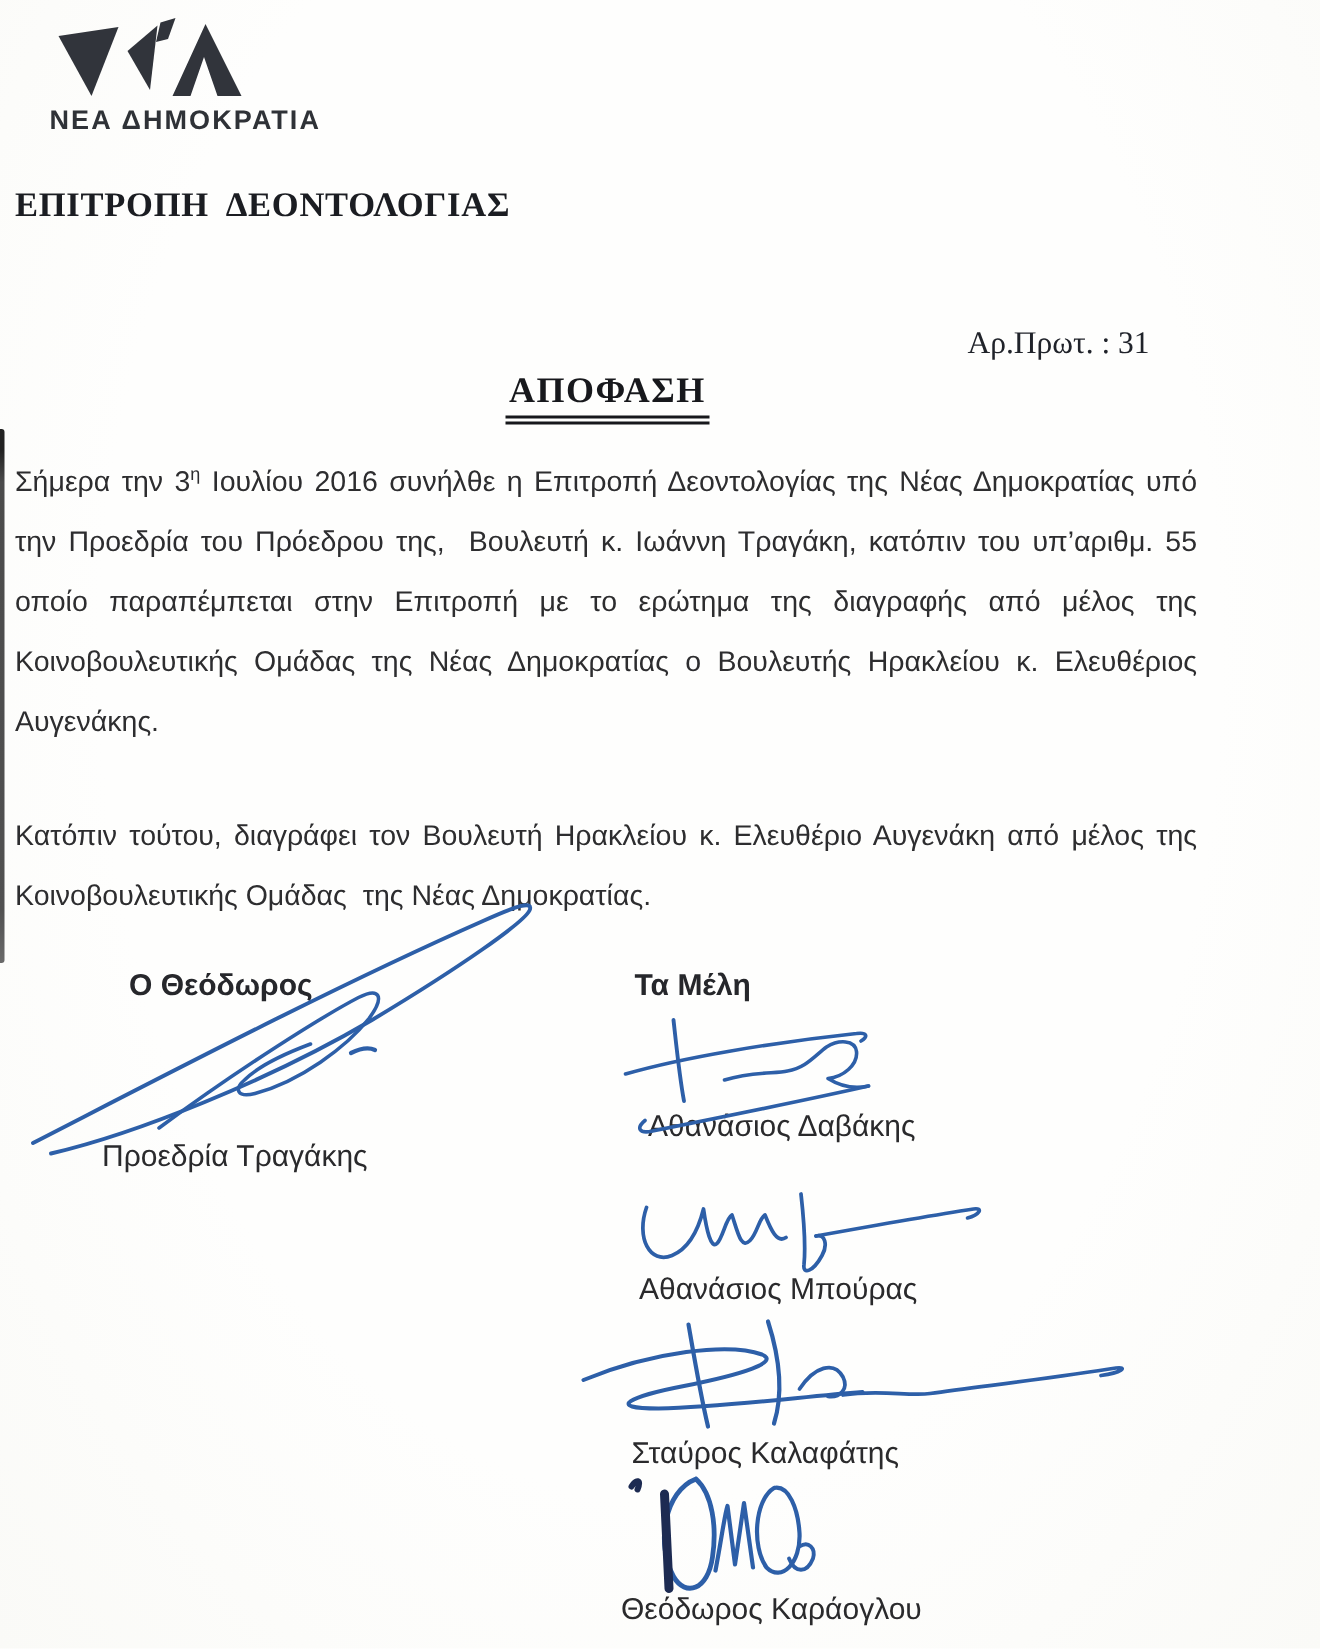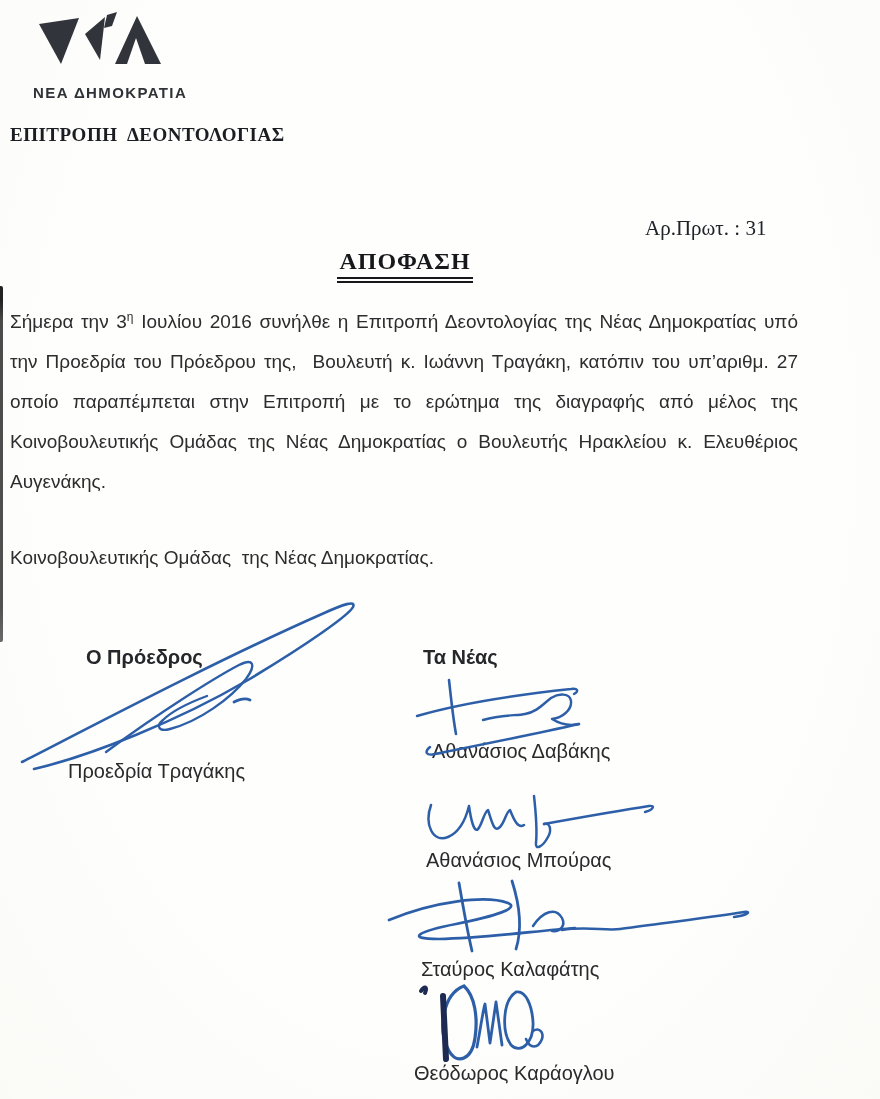--- a/index.html
+++ b/index.html
@@ -9,29 +9,29 @@
     background:
       radial-gradient(ellipse at 50% 40%, #fefefd 60%, #fafaf7 100%);
     overflow:hidden;
     font-family:"Liberation Sans", sans-serif;
     color:#2e2e30;
   }
   
   .logo-block{position:absolute;left:33px;top:12px;width:150px;}
   .logo-mark{display:block;}
   .party-name{
-    margin-top:16px;
-    font-size:15px;font-weight:bold;letter-spacing:1.4px;
+    margin-top:2px;
+    font-size:18px;font-weight:bold;letter-spacing:1.4px;
     color:#2f3237;white-space:pre;
   }
   
   .committee{
     position:absolute;left:10px;top:124px;
     font-family:"Liberation Serif", serif;
-    font-size:19px;font-weight:bold;letter-spacing:0.5px;
+    font-size:23px;font-weight:bold;letter-spacing:0.5px;
     color:#1b1d22;white-space:pre;
   }
   .protocol{
     position:absolute;left:645px;top:216px;
     font-family:"Liberation Serif", serif;
     font-size:21px;color:#20232a;white-space:pre;
   }
   .decision-title-wrap{
     position:absolute;left:10px;top:248px;width:790px;
     text-align:center;
@@ -107,41 +107,42 @@
   <div class="committee">ΕΠΙΤΡΟΠΗ  ΔΕΟΝΤΟΛΟΓΙΑΣ</div>
 
   <div class="protocol">Αρ.Πρωτ. : 31</div>
 
   <div class="decision-title-wrap">
     <span class="decision-title">ΑΠΟΦΑΣΗ</span>
   </div>
 
   <div class="paragraph p1">
     <div class="p-line"><span>Σήμερα την 3</span><sup>η</sup><span> Ιουλίου 2016 συνήλθε η Επιτροπή Δεοντολογίας της Νέας Δημοκρατίας υπό</span></div>
-    <div class="p-line">την Προεδρία του Πρόεδρου της,  Βουλευτή κ. Ιωάννη Τραγάκη, κατόπιν του υπ’αριθμ. 27</div>
+    <div class="p-line">την Προεδρία του Πρόεδρου της,  Βουλευτή κ. Ιωάννη Τραγάκη, κατόπιν του υπ’αριθμ. 55</div>
     <div class="p-line">οποίο παραπέμπεται στην Επιτροπή με το ερώτημα της διαγραφής από μέλος της</div>
     <div class="p-line">Κοινοβουλευτικής Ομάδας της Νέας Δημοκρατίας ο Βουλευτής Ηρακλείου κ. Ελευθέριος</div>
     <div class="p-line last">Αυγενάκης.</div>
   </div>
 
   <div class="paragraph p2">
+    <div class="p-line">Κατόπιν τούτου, διαγράφει τον Βουλευτή Ηρακλείου κ. Ελευθέριο Αυγενάκη από μέλος της</div>
     <div class="p-line last">Κοινοβουλευτικής Ομάδας  της Νέας Δημοκρατίας.</div>
   </div>
 
-  <div class="sig-label president-label">Ο Πρόεδρος</div>
+  <div class="sig-label president-label">Ο Θεόδωρος</div>
 
   <svg class="sig sig1" width="352" height="180" viewBox="0 0 352 180" aria-hidden="true">
     <path d="M 12,168 C 90,128 212,64 312,20 C 334,10 346,6 343,13 C 339,21 298,50 238,86 C 168,127 80,162 24,175" stroke="#2d5fa8" stroke-width="2.6"></path>
     <path d="M 96,158 C 150,118 206,83 229,71 C 243,64 247,70 236,85 C 221,104 190,127 160,135 C 148,138 146,132 153,126 C 163,116 181,108 197,102" stroke="#2d5fa8" stroke-width="2.4"></path>
     <path d="M 224,108 C 230,105 236,104 240,106" stroke="#2d5fa8" stroke-width="2.8"></path>
   </svg>
 
   <div class="sig-name president-name">Προεδρία Τραγάκης</div>
 
-  <div class="sig-label members-label">Τα Νέας</div>
+  <div class="sig-label members-label">Τα Μέλη</div>
 
   <svg class="sig sig2" width="205" height="88" viewBox="0 0 205 88" aria-hidden="true">
     <path d="M 36,8 C 38,26 40,46 43,62" stroke="#2d5fa8" stroke-width="2.6"></path>
     <path d="M 4,44 C 42,33 102,23 158,17 C 165,16 166,19 161,22" stroke="#2d5fa8" stroke-width="2.4"></path>
     <path d="M 70,48 C 90,42 104,44 112,42 C 124,40 130,32 138,26 C 146,21 157,21 158,29 C 159,38 149,46 139,47 C 147,52 157,54 166,52" stroke="#2d5fa8" stroke-width="2.4"></path>
     <path d="M 166,52 C 122,62 62,74 22,82 C 13,84 11,80 17,75" stroke="#2d5fa8" stroke-width="2.4"></path>
   </svg>
   <div class="sig-name member-name-0">Αθανάσιος Δαβάκης</div>
 
   <svg class="sig sig3" width="238" height="64" viewBox="0 0 238 64" aria-hidden="true">

